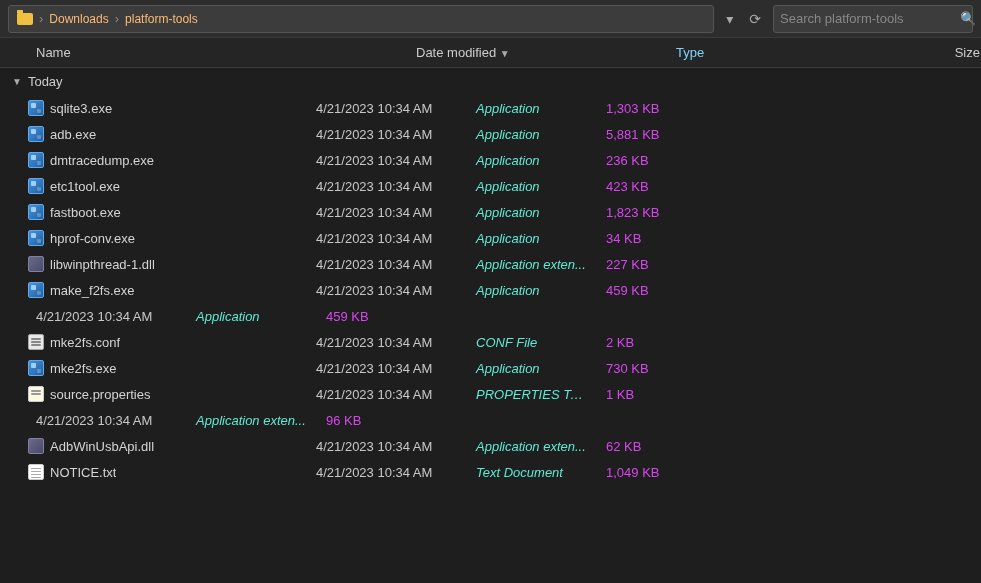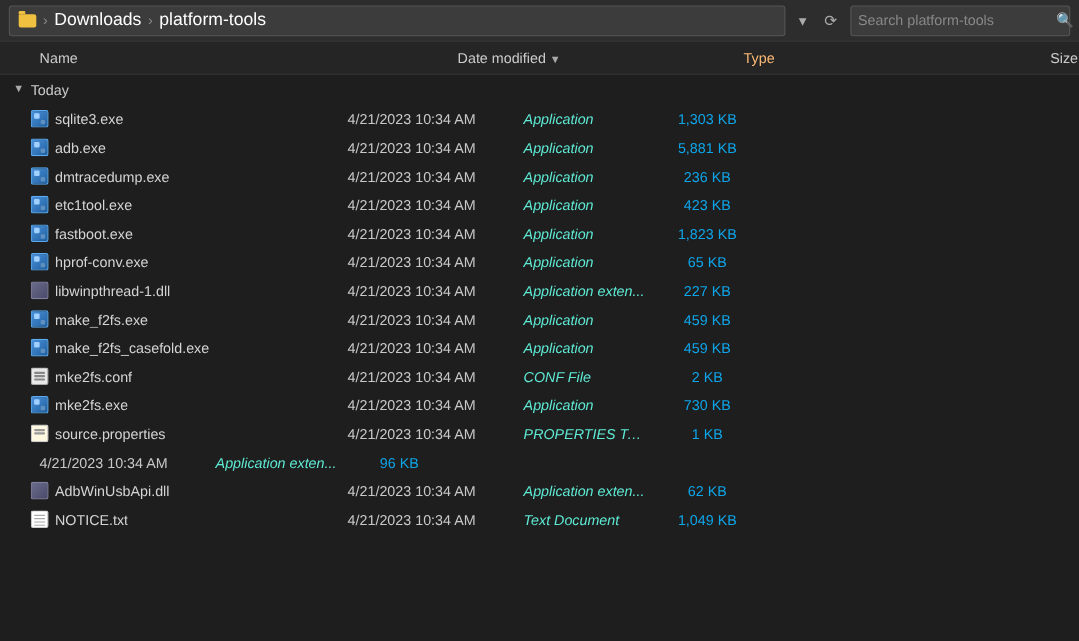--- a/index.html
+++ b/index.html
@@ -54,22 +54,22 @@
       background: #f0c040;
       border-radius: 1px 1px 0 0;
     }
 
     .breadcrumb-sep {
       color: #888;
       margin: 0 2px;
     }
 
     .breadcrumb-text {
-      color: #ffffff;
-      font-size: 16px;
+      color: #fdba74;
+      font-size: 12px;
     }
 
     .address-actions {
       display: flex;
       gap: 4px;
       align-items: center;
     }
 
     .addr-btn {
       background: transparent;
@@ -110,21 +110,21 @@
       background: #252526;
       border-bottom: 1px solid #3a3a3a;
       padding: 0 0 0 28px;
       height: 30px;
       user-select: none;
       gap: 48px;
     }
 
     .col-name { flex: 0 0 280px; padding: 0 8px; color: #ccc; display: flex; align-items: center; gap: 4px; }
     .col-date { flex: 0 0 160px; padding: 0 8px; color: #ccc; }
-    .col-type { flex: 0 0 130px; padding: 0 8px; color: #fdba74; }
+    .col-type { flex: 0 0 130px; padding: 0 8px; color: #7dd3fc; }
     .col-size { flex: 0 0 90px; padding: 0 8px; color: #ccc; text-align: right; }
 
     .sort-arrow { font-size: 10px; color: #aaa; }
 
     
     .file-list {
       overflow-y: auto;
       height: calc(583px - 38px - 30px);
       background: #1e1e1e;
     }
@@ -166,21 +166,21 @@
       align-items: flex-end;
       gap: 6px;
       padding-right: 8px;
       white-space: nowrap;
       overflow: hidden;
       text-overflow: ellipsis;
     }
 
     .file-cell-date { flex: 0 0 160px; padding: 0 8px; color: #c8c8c8; white-space: nowrap; }
     .file-cell-type { flex: 0 0 130px; padding: 0 8px; color: #5eead4; white-space: nowrap; overflow: hidden; text-overflow: ellipsis; font-style: italic; }
-    .file-cell-size { flex: 0 0 90px; padding: 0 8px; color: #0ea5e9; text-align: center; white-space: nowrap; }
+    .file-cell-size { flex: 0 0 90px; padding: 0 8px; color: #d946ef; text-align: left; white-space: nowrap; }
 
     
     .file-icon {
       width: 16px;
       height: 16px;
       flex-shrink: 0;
       display: flex;
       align-items: center;
       justify-content: center;
     }
@@ -384,21 +384,21 @@
     </div>
     <div class="file-row">
       <div class="file-cell-name">
         <div class="file-icon">
           <div class="icon-exe"></div>
         </div>
         <span class="filename-text">hprof-conv.exe</span>
       </div>
       <div class="file-cell-date">4/21/2023 10:34 AM</div>
       <div class="file-cell-type">Application</div>
-      <div class="file-cell-size">65 KB</div>
+      <div class="file-cell-size">34 KB</div>
     </div>
     <div class="file-row">
       <div class="file-cell-name">
         <div class="file-icon">
           <div class="icon-dll"></div>
         </div>
         <span class="filename-text">libwinpthread-1.dll</span>
       </div>
       <div class="file-cell-date">4/21/2023 10:34 AM</div>
       <div class="file-cell-type">Application exten...</div>
@@ -409,26 +409,20 @@
         <div class="file-icon">
           <div class="icon-exe"></div>
         </div>
         <span class="filename-text">make_f2fs.exe</span>
       </div>
       <div class="file-cell-date">4/21/2023 10:34 AM</div>
       <div class="file-cell-type">Application</div>
       <div class="file-cell-size">459 KB</div>
     </div>
     <div class="file-row">
-      <div class="file-cell-name">
-        <div class="file-icon">
-          <div class="icon-exe"></div>
-        </div>
-        <span class="filename-text">make_f2fs_casefold.exe</span>
-      </div>
       <div class="file-cell-date">4/21/2023 10:34 AM</div>
       <div class="file-cell-type">Application</div>
       <div class="file-cell-size">459 KB</div>
     </div>
     <div class="file-row">
       <div class="file-cell-name">
         <div class="file-icon">
           <div class="icon-conf"></div>
         </div>
         <span class="filename-text">mke2fs.conf</span>

